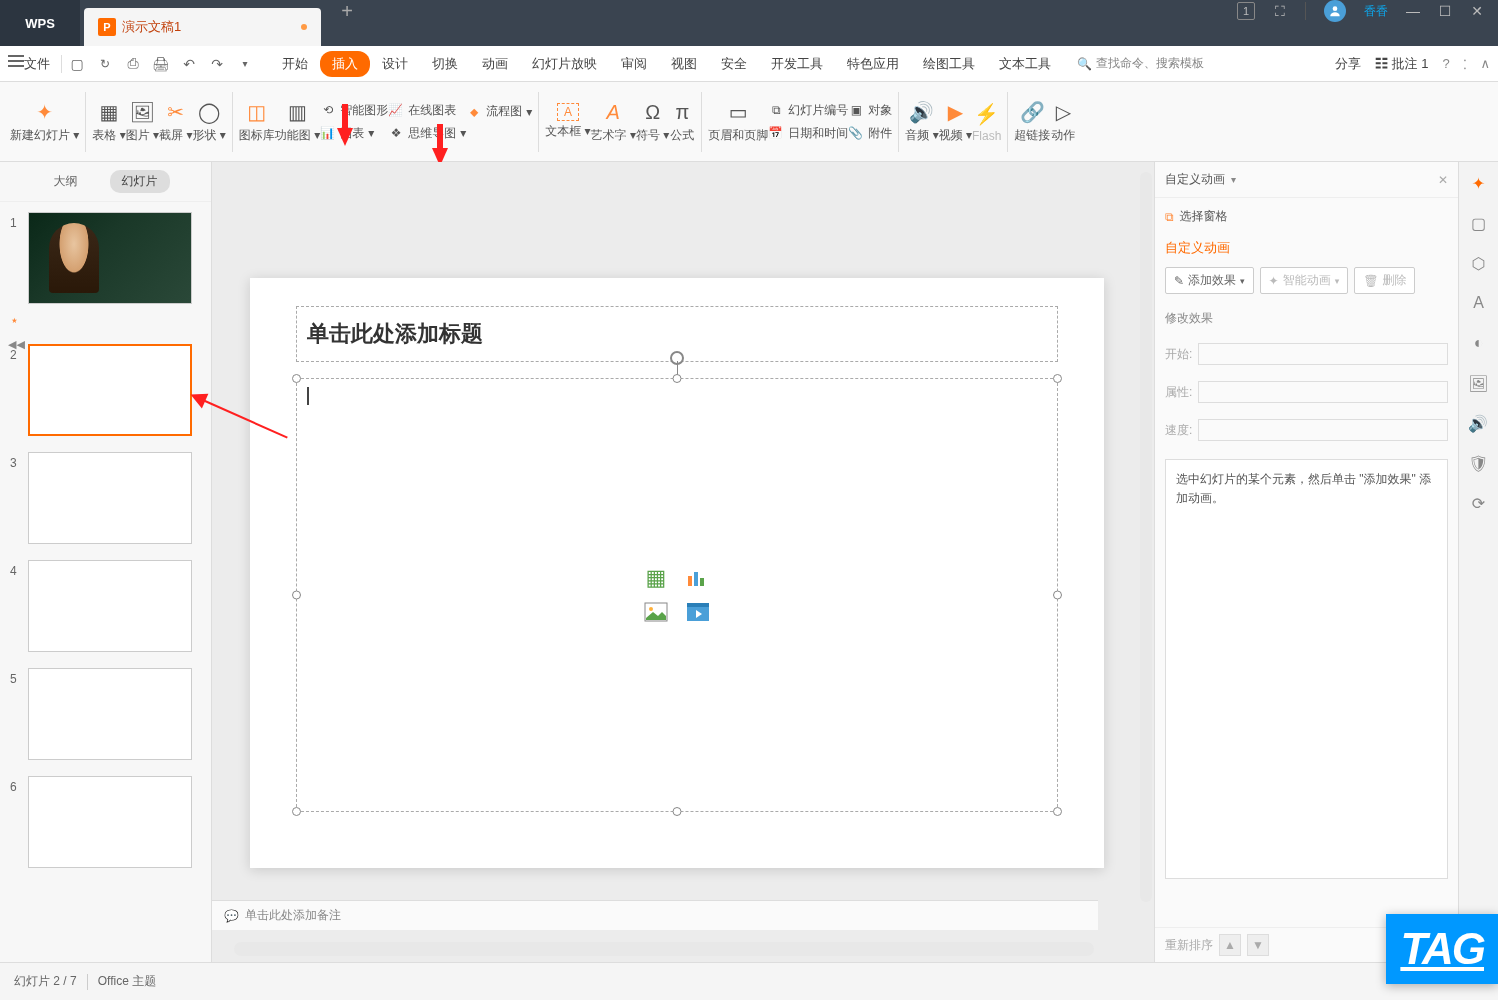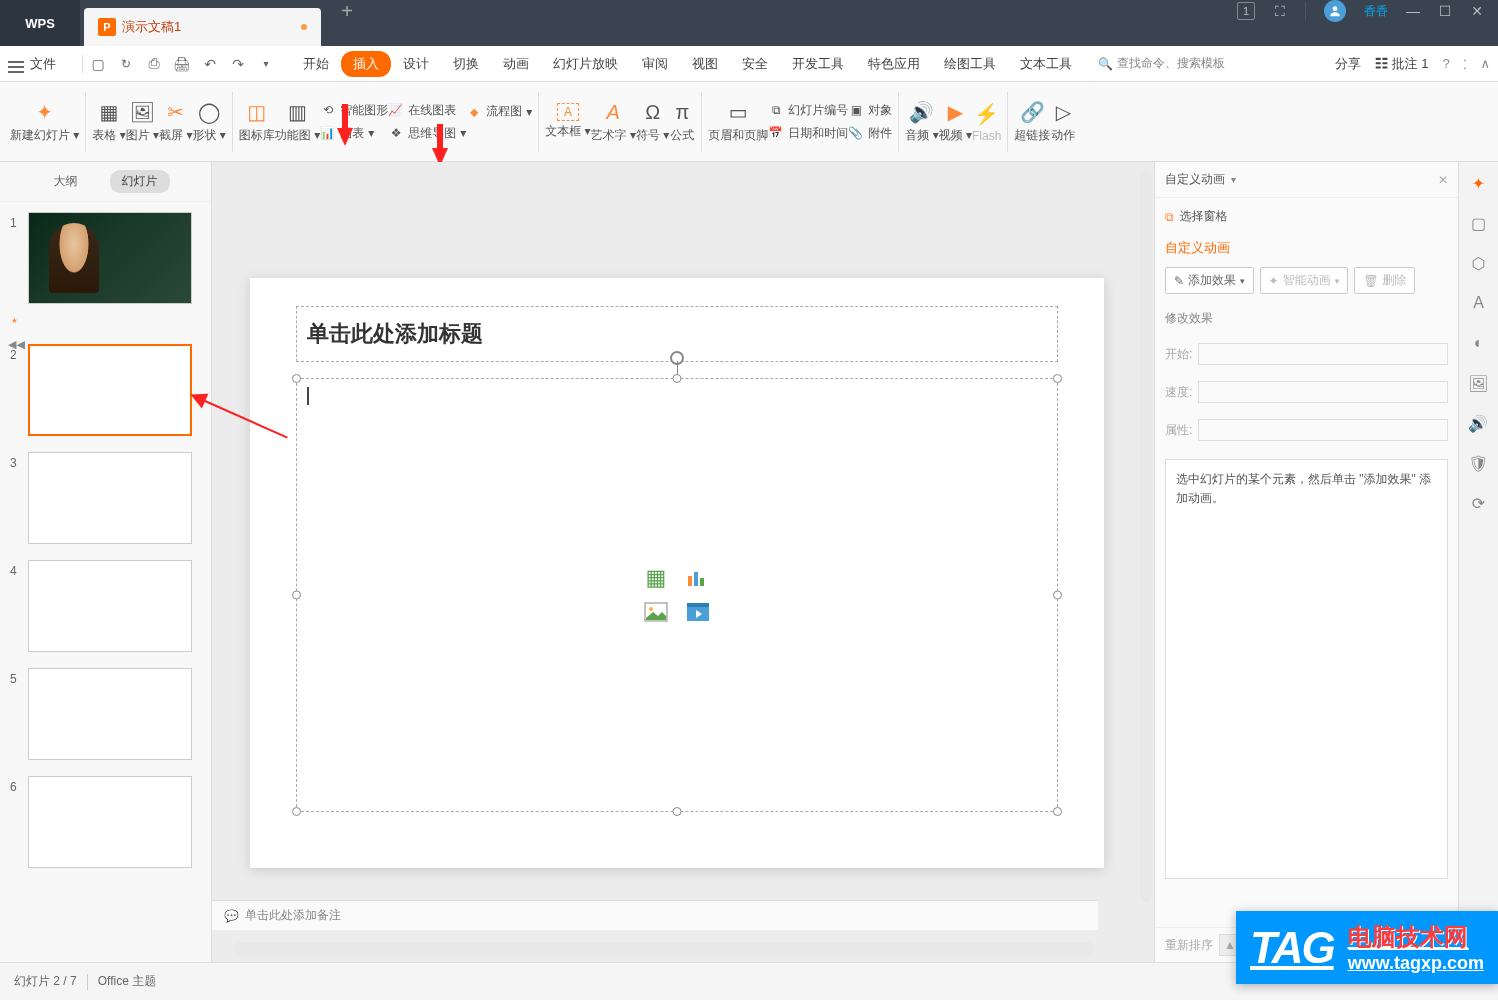--- a/index.html
+++ b/index.html
@@ -16,21 +16,21 @@
 .titlebar-right { margin-left: auto; display: flex; align-items: center; gap: 18px; padding-right: 14px; }
 .win-btn { width: 14px; height: 14px; display: flex; align-items: center; justify-content: center; color: #bbb; font-size: 14px; }
 .user-avatar { width: 22px; height: 22px; background: #4a9fd8; border-radius: 50%; display: flex; align-items: center; justify-content: center; color: #fff; font-size: 12px; }
 
 
 .menubar { height: 36px; background: #fff; border-bottom: 1px solid #ddd; display: flex; align-items: center; padding: 0 8px; font-size: 13px; color: #444; }
 .menu-item { padding: 4px 12px; cursor: pointer; }
 .menu-item.active { background: #ff6a00; color: #fff; border-radius: 12px; }
 .menu-left-icons { display: flex; gap: 10px; align-items: center; margin-right: 16px; }
 .menu-icon { width: 18px; height: 18px; color: #666; display: flex; align-items: center; justify-content: center; font-size: 14px; }
-.menu-file { display: flex; align-items: flex-end; gap: 6px; margin-right: 20px; }
+.menu-file { display: flex; align-items: flex-start; margin-right: 5px; }
 .hamburger { width: 16px; display: flex; flex-direction: column; gap: 3px; }
 .hamburger div { height: 2px; background: #666; }
 .sep { width: 1px; height: 18px; background: #ddd; margin: 0 6px; }
 .menu-right { margin-left: auto; display: flex; align-items: center; gap: 14px; }
 .search-commands { display: flex; align-items: center; gap: 4px; color: #888; font-size: 12px; margin-left: 14px; }
 
 
 .ribbon { height: 80px; background: #f9f9f9; border-bottom: 1px solid #ddd; display: flex; align-items: center; padding: 0 10px; font-size: 12px; color: #555; }
 .ribbon-big { display: flex; flex-direction: column; align-items: center; gap: 2px; cursor: pointer; }
 .ribbon-icon { width: 26px; height: 26px; display: flex; align-items: center; justify-content: center; font-size: 20px; }
@@ -433,25 +433,25 @@
           <span>🗑</span>
           <span>删除</span>
         </div>
       </div>
       <div class="mod-section">修改效果</div>
       <div class="mod-row">
         <span>开始:</span>
         <div class="combo"></div>
       </div>
       <div class="mod-row">
+        <span>属性:</span>
+        <div class="combo"></div>
+      </div>
+      <div class="mod-row">
         <span>速度:</span>
-        <div class="combo"></div>
-      </div>
-      <div class="mod-row">
-        <span>属性:</span>
         <div class="combo"></div>
       </div>
       <div class="hint-box">选中幻灯片的某个元素，然后单击 "添加效果" 添加动画。</div>
     </div>
     <div class="reorder-row">
       <span>重新排序</span>
       <div class="reorder-btn">▲</div>
       <div class="reorder-btn">▼</div>
     </div>
   </div>
@@ -473,17 +473,13 @@
 <div class="red-arrow-diag"></div>
 
 <div class="statusbar">
   <span>幻灯片 2 / 7</span>
   <div class="status-sep"></div>
   <span>Office 主题</span>
 </div>
 
 <div class="watermark">
   <div class="watermark-tag">TAG</div>
-  <div class="watermark-text">
-    <div class="watermark-cn">电脑技术网</div>
-    <div class="watermark-url">www.tagxp.com</div>
-  </div>
 </div>
 
 </body></html>

